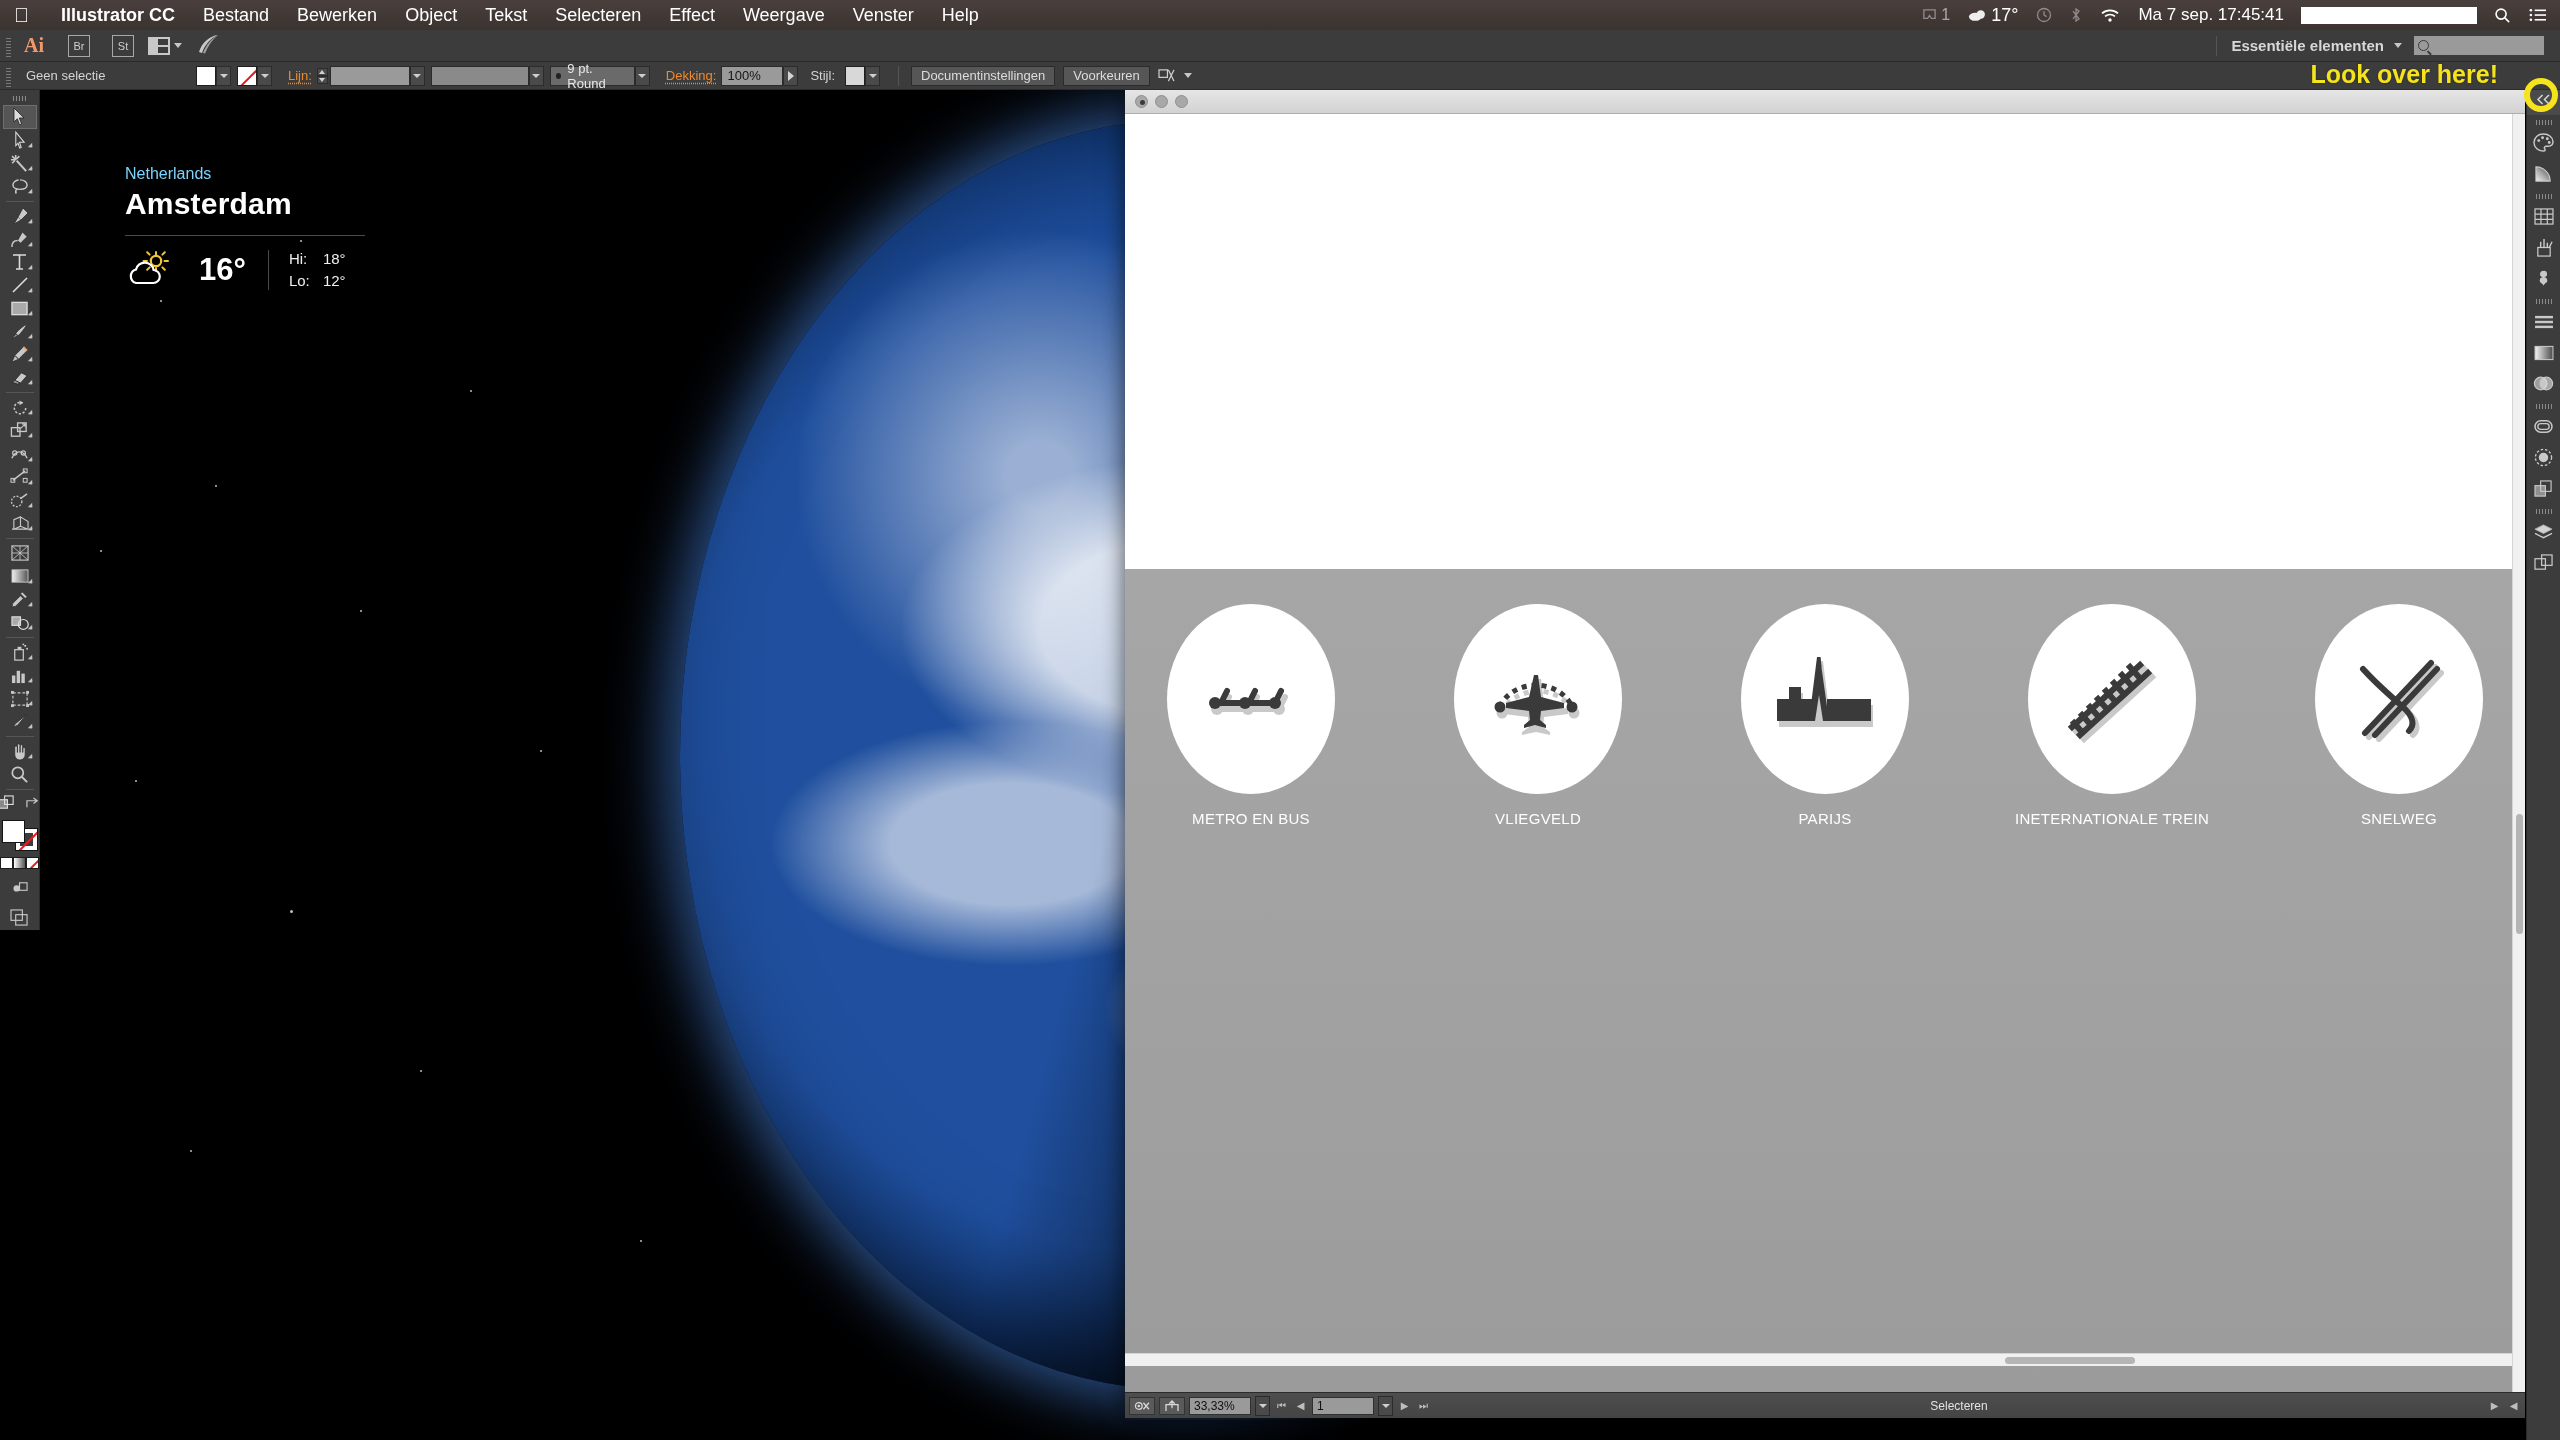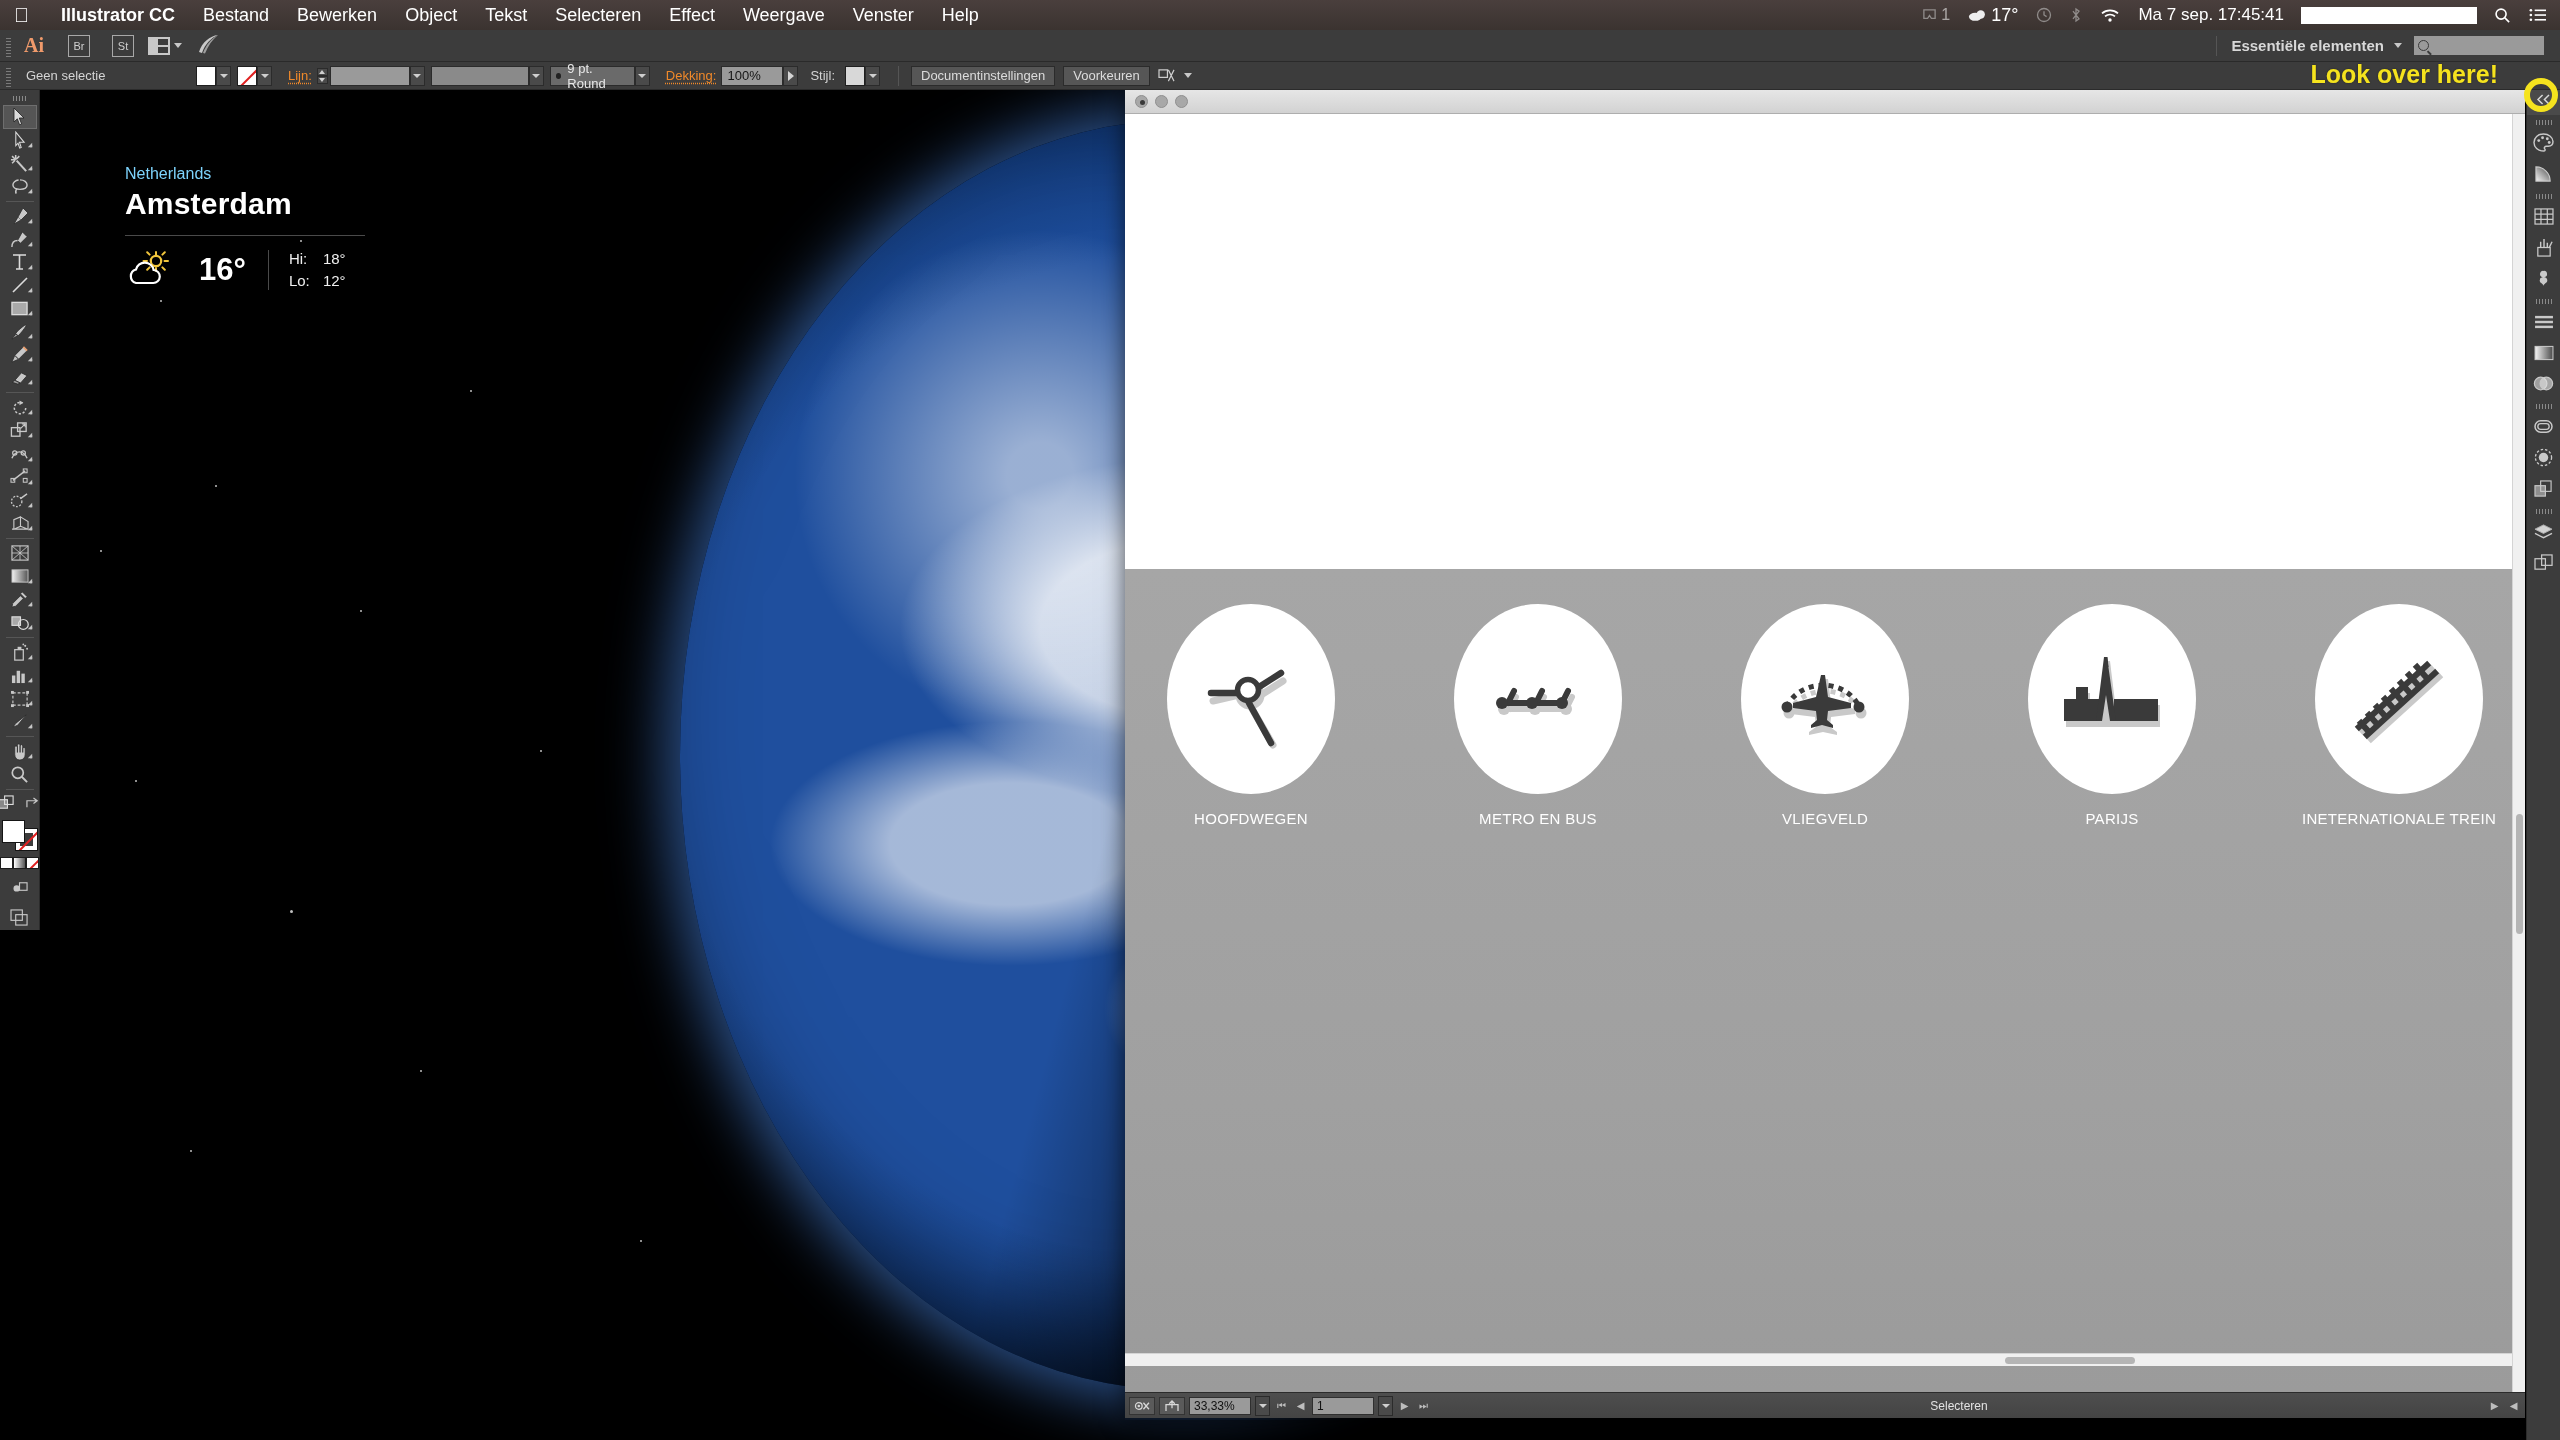--- a/index.html
+++ b/index.html
@@ -678,35 +678,20 @@
         <span class="tl"></span>
         <span class="tl"></span>
       </div>
     </div>
 
     <div class="canvas">
       <div class="artboard-gray"></div>
 
       <div class="icon-row">
 
-        <div class="icon-cell">
-          <div class="icon-disc">
-            <svg width="112" height="112" viewBox="0 0 112 112">
-              <g stroke="#c9c9c9" stroke-width="7" stroke-linecap="round" fill="none">
-                <path d="M18 58l26-6M66 52l22-14M56 64l22 38"></path>
-              </g>
-              <circle cx="55" cy="52" r="11" fill="none" stroke="#c9c9c9" stroke-width="7"></circle>
-              <g stroke="#3a3a3a" stroke-width="6.5" stroke-linecap="round" fill="none">
-                <path d="M16 50l26 0M64 44l22-14M54 60l22 40"></path>
-              </g>
-              <circle cx="53" cy="47" r="10.5" fill="#fff" stroke="#3a3a3a" stroke-width="5.5"></circle>
-            </svg>
-          </div>
-          <div class="icon-label">HOOFDWEGEN</div>
-        </div>
 
         <div class="icon-cell">
           <div class="icon-disc">
             <svg width="112" height="112" viewBox="0 0 112 112">
               <g stroke="#c9c9c9" stroke-width="6" stroke-linecap="round">
                 <path d="M22 66h62"></path>
                 <path d="M28 66l6-12M56 66l6-12M84 66l6-12"></path>
               </g>
               <g fill="#c9c9c9">
                 <circle cx="22" cy="66" r="6"></circle>
@@ -779,20 +764,37 @@
               <g stroke="#3a3a3a" stroke-width="6" stroke-linecap="square">
                 <path d="M16 84L84 22"></path>
                   <path d="M24 92L92 30"></path>
                 <path d="M18 80l8 9M26 72l8 9M34 64l8 9M42 56l8 9M50 48l8 9M58 40l8 9M66 32l8 9M74 24l8 9"></path>
               </g>
             </svg>
           </div>
           <div class="icon-label">INETERNATIONALE TREIN</div>
         </div>
 
+        <div class="icon-cell">
+          <div class="icon-disc">
+            <svg width="112" height="112" viewBox="0 0 112 112">
+              <g fill="none" stroke="#c9c9c9" stroke-width="6" stroke-linecap="round">
+                <path d="M26 94L92 24"></path>
+                  <path d="M36 96L98 30"></path>
+                <path d="M24 30C40 48 56 60 66 70c8 8 10 16 4 22"></path>
+              </g>
+              <g fill="none" stroke="#3a3a3a" stroke-width="6" stroke-linecap="round">
+                <path d="M22 90L88 20"></path>
+                  <path d="M32 92L94 26"></path>
+                <path d="M20 26C36 44 52 56 62 66c8 8 10 16 4 22"></path>
+              </g>
+            </svg>
+          </div>
+          <div class="icon-label">SNELWEG</div>
+        </div>
 
       </div>
 
       <div class="scroll-h">
           <div class="thumb"></div>
         </div>
     </div>
 
     <div class="scroll-v">
         <div class="thumb"></div>

